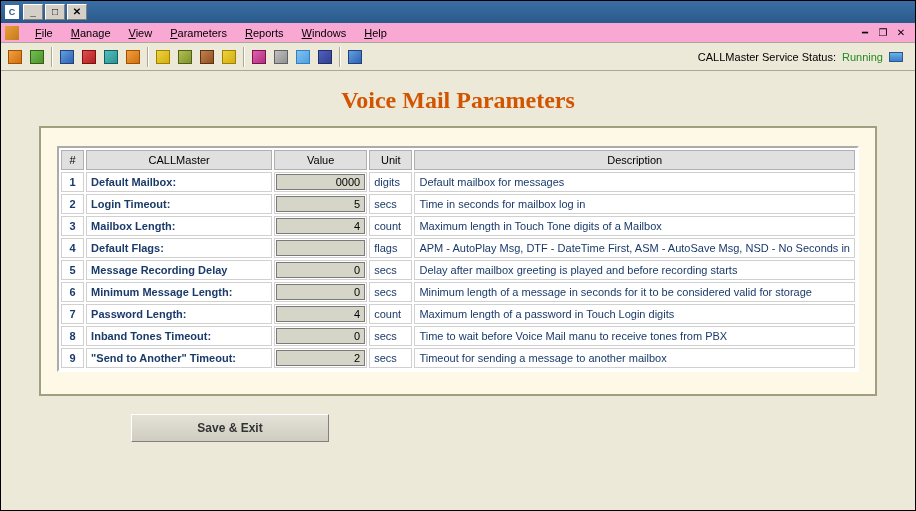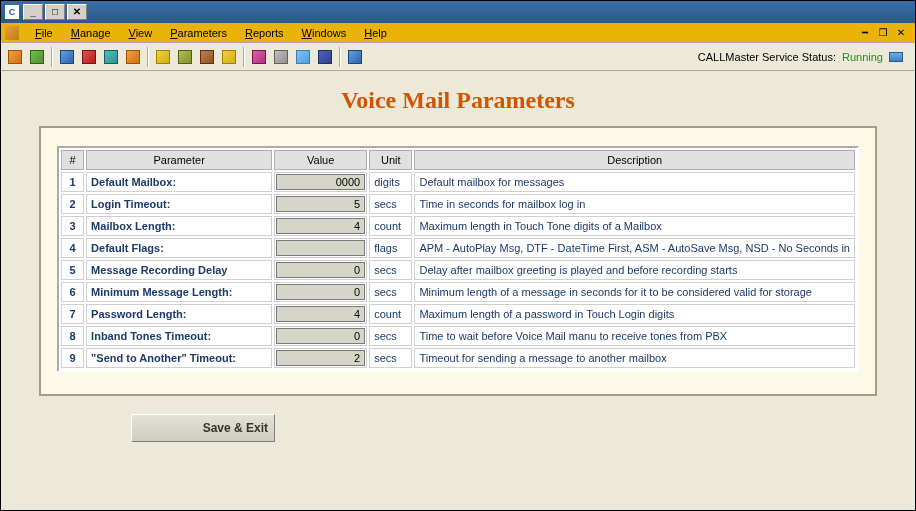--- a/index.html
+++ b/index.html
@@ -59,21 +59,21 @@
     align-items: center;
     justify-content: center;
     color: #000;
     font-size: 10px;
     font-family: Tahoma, sans-serif;
     line-height: 1;
   }
   
   .menubar {
     height: 20px;
-    background: #eab308;
+    background: #f9a8d4;
     border-bottom: 1px solid #aca899;
     display: flex;
     align-items: center;
     padding-left: 4px;
     gap: 2px;
   }
   .menubar .mb-icon {
     width: 14px; height: 14px;
     background: linear-gradient(135deg,#e8a03a,#c47a1a);
     margin-right: 6px;
@@ -223,31 +223,30 @@
     color: #000;
   }
   
   .button-row {
     display: flex;
     justify-content: space-between;
     padding: 0 120px;
     margin-top: 18px;
   }
   .push-button {
-    width: 144px;
+    width: 198px;
     height: 28px;
     background: linear-gradient(to bottom,#e4e2d8,#cfcdc0);
     border: 1px solid #808080;
     border-top-color:#fff;
     border-left-color:#fff;
     font-size: 12px;
     font-weight: bold;
     color: #333;
     font-family: Tahoma, sans-serif;
-    text-align: right;
   }
 </style>
 </head>
 <body>
 
 <div class="window">
 
   <div class="titlebar">
     <span class="tb-icon">C</span>
     <div class="win-buttons">
@@ -339,21 +338,21 @@
           <colgroup>
             <col style="width:24px">
             <col style="width:190px">
             <col style="width:100px">
             <col style="width:44px">
             <col>
           </colgroup>
           <thead>
             <tr>
               <th>#</th>
-              <th>Parameter</th>
+              <th>CALLMaster</th>
               <th>Value</th>
               <th>Unit</th>
               <th>Description</th>
             </tr>
           </thead>
           <tbody id="grid-body">
               <tr>
                 <td class="rownum">1</td>
                 <td class="param">Default Mailbox:</td>
                 <td class="value-cell"><input type="text" class="value-input" value="0000" style=""></td>

